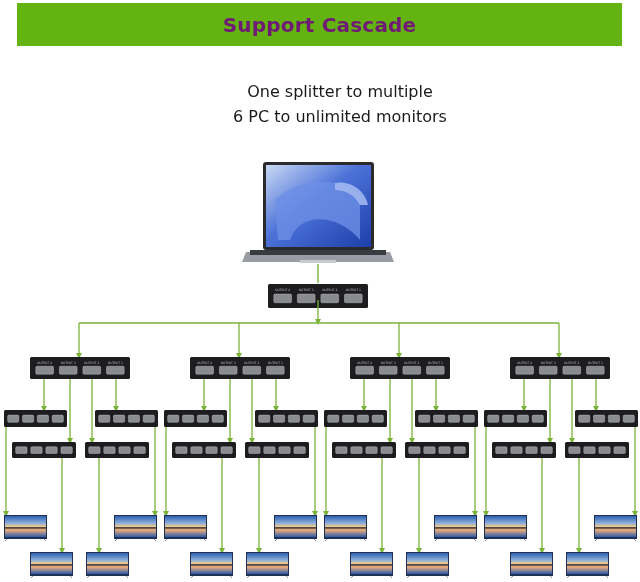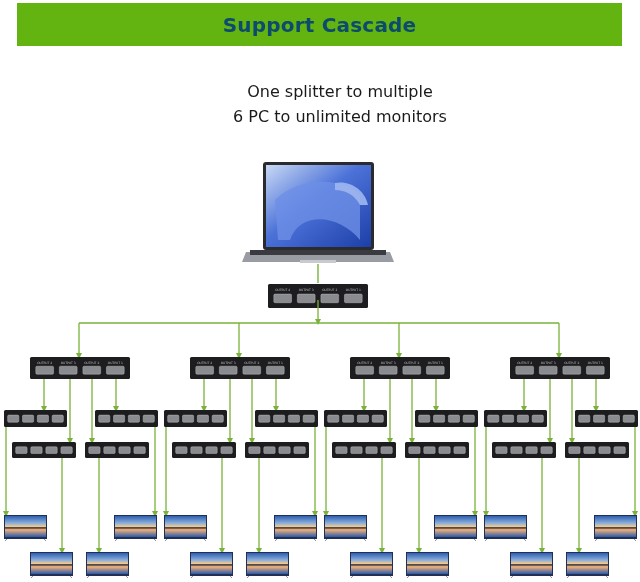--- a/index.html
+++ b/index.html
@@ -1,18 +1,18 @@
 <!DOCTYPE html>
 <html><head>
 <meta charset="utf-8">
 <style>
   html, body { margin: 0; padding: 0; background: #ffffff; }
   body { width: 640px; height: 582px; position: relative; overflow: hidden; font-family: "DejaVu Sans", sans-serif; }
   .banner { position: absolute; left: 17px; top: 3px; width: 605px; height: 43px; background: #63b410; display: flex; align-items: center; justify-content: center; }
-  .banner-title { color: #0c4a6e; font-weight: bold; font-size: 20px; font-family: "DejaVu Sans", sans-serif; letter-spacing: 0.2px; }
+  .banner-title { color: #701a75; font-weight: bold; font-size: 20px; font-family: "DejaVu Sans", sans-serif; letter-spacing: 0.2px; }
   .subtitle { position: absolute; left: 0; width: 640px; text-align: center; color: #1a1a1a; font-size: 16px; font-family: "DejaVu Sans", sans-serif; padding-left: 20px; }
   #diagram { position: absolute; left: 0; top: 0; }
 </style>
 </head>
 <body>
 
 <div class="banner">
   <span class="banner-title">Support Cascade</span>
 </div>
 <div class="subtitle" style="top:82px;">One splitter to multiple</div>

